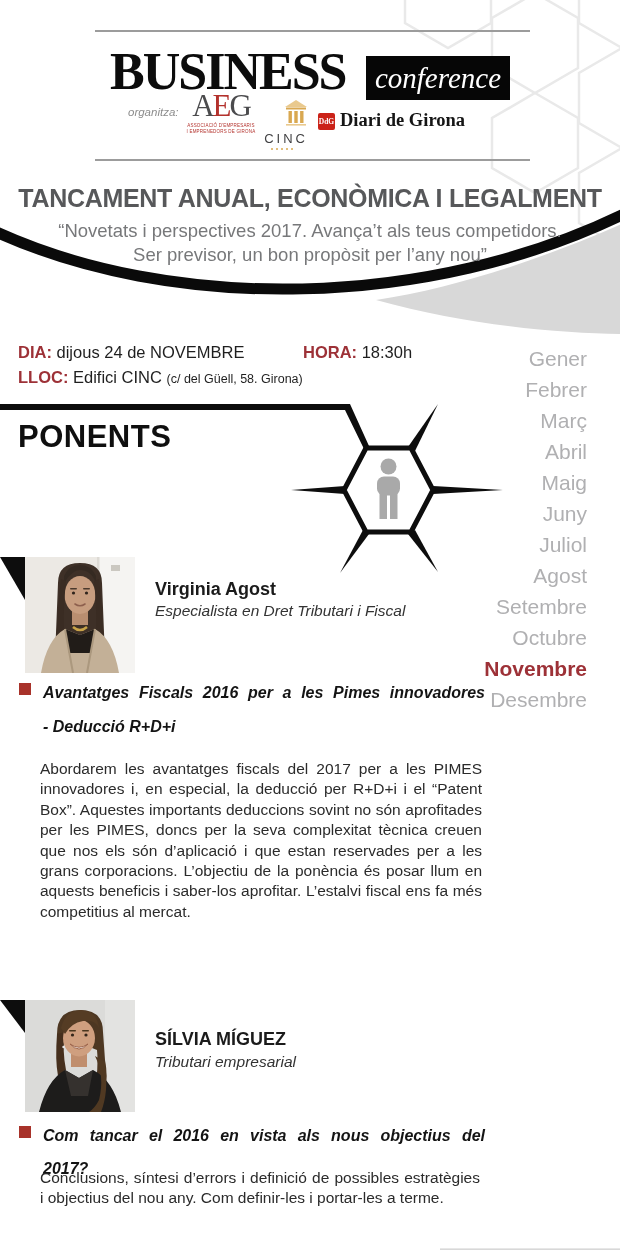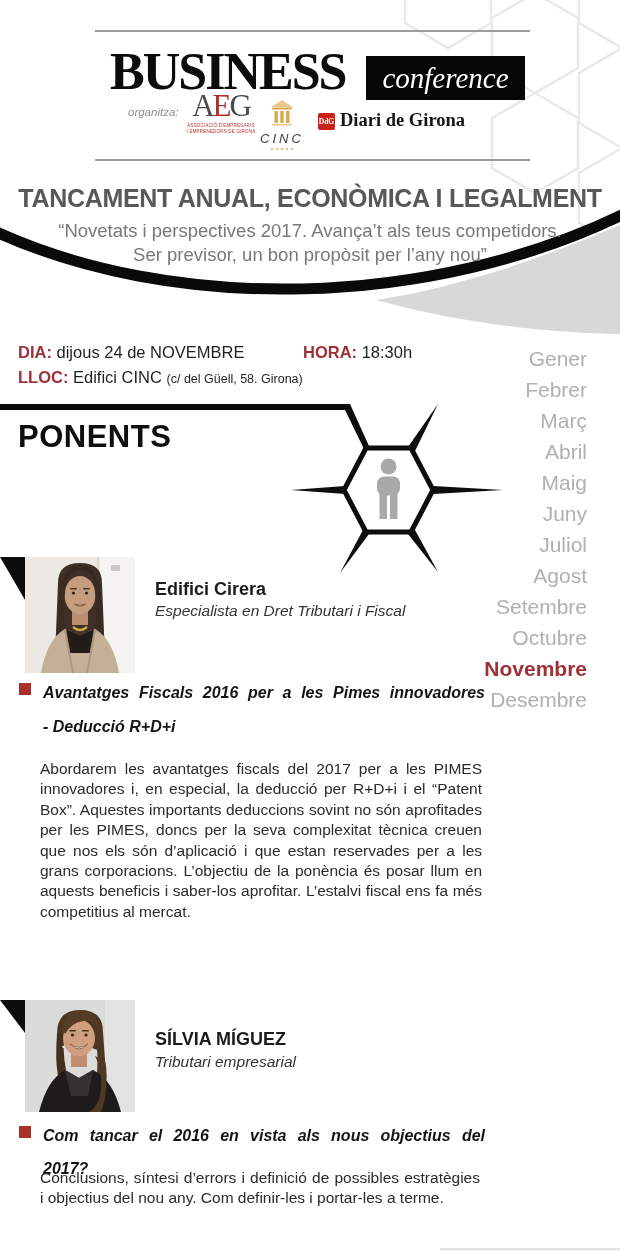--- a/index.html
+++ b/index.html
@@ -4,31 +4,31 @@
 <style>
   html,body{margin:0;padding:0;background:#ffffff;}
   #page{position:relative;width:620px;height:1252px;background:#ffffff;overflow:hidden;
         font-family:"Liberation Sans","DejaVu Sans",sans-serif;color:#222;}
   #bg-art{position:absolute;left:0;top:0;pointer-events:none;}
 
   
   .hr-line{position:absolute;left:95px;width:435px;height:2px;background:#9c9c9c;}
   .brand-title{position:absolute;left:110px;top:46px;font-family:"Liberation Serif","DejaVu Serif",serif;
                font-weight:bold;font-size:52px;line-height:1;letter-spacing:-2px;color:#0c0c0c;}
-  .conf-box{position:absolute;left:366px;top:56px;width:159px;height:44px;background:#060606;
+  .conf-box{position:absolute;left:366px;top:56px;width:144px;height:44px;background:#060606;
             display:flex;align-items:center;justify-content:center;}
   .conf-box span{font-family:"Liberation Serif","DejaVu Serif",serif;font-style:italic;
                  font-size:29px;color:#ffffff;}
   .organitza{position:absolute;left:128px;top:106px;font-size:11.5px;color:#8c8c8c;font-style:italic;}
   .aeg{position:absolute;left:186px;top:90px;width:70px;text-align:center;}
   .aeg-text{font-family:"Liberation Serif","DejaVu Serif",serif;font-size:31px;line-height:31px;
             letter-spacing:-2px;color:#4b4b4d;}
   .aeg-text .red{color:#b3312c;}
   .aeg-sub{margin-top:2px;font-size:4.5px;line-height:5.5px;color:#b3312c;letter-spacing:.2px;}
-  .cinc{position:absolute;left:256px;top:100px;width:52px;text-align:center;font-style:italic;}
+  .cinc{position:absolute;left:256px;top:100px;width:52px;text-align:right;}
   .cinc-name{font-size:13px;letter-spacing:3px;color:#414143;margin-top:1px;}
   .cinc-dots{margin-top:2px;display:flex;justify-content:center;gap:3px;}
   .cinc-dots i{width:2px;height:2px;background:#d9a851;border-radius:50%;}
   .ddg-box{position:absolute;left:318px;top:113px;width:17px;height:17px;background:#cb2218;border-radius:2px;
            display:flex;align-items:center;justify-content:center;
            font-family:"Liberation Serif","DejaVu Serif",serif;font-weight:bold;font-size:7.5px;color:#fff;}
   .ddg-name{position:absolute;left:340px;top:110px;font-family:"Liberation Serif","DejaVu Serif",serif;
             font-weight:bold;font-size:18.5px;color:#151515;}
 
   
@@ -192,21 +192,21 @@
     <rect x="58" y="31" width="7" height="1.6" rx="0.8" fill="#4a392c"></rect>
     <circle cx="48.5" cy="36" r="1.6" fill="#2f241c"></circle>
     <circle cx="61.5" cy="36" r="1.6" fill="#2f241c"></circle>
     <path d="M50,47 Q55,50.5 60,47" stroke="#8d5f4d" stroke-width="1.6" fill="none" stroke-linecap="round"></path>
     <path d="M16,116 Q22,82 40,72 L55,78 L70,72 Q88,82 94,116 Z" fill="#c3b097"></path>
     <path d="M40,72 L55,78 L70,72 L66,96 L44,96 Z" fill="#211c18"></path>
     <path d="M40,72 L48,116" stroke="#ab987e" stroke-width="2" fill="none"></path>
     <path d="M70,72 L62,116" stroke="#ab987e" stroke-width="2" fill="none"></path>
     <path d="M48,70 Q55,76 62,70" stroke="#caa449" stroke-width="2.5" fill="none"></path>
   </svg>
-  <div class="speaker-name" style="top:579px;">Edifici Cirera</div>
+  <div class="speaker-name" style="top:579px;">Virginia Agost</div>
   <div class="speaker-role" style="top:602px;">Especialista en Dret Tributari i Fiscal</div>
 
   <div class="bullet" style="top:683px;"></div>
   <div class="talk-title" style="top:676px;">
     <span class="stretch">Avantatges Fiscals 2016 per a les Pimes innovadores</span>
     <span>- Deducció R+D+i</span>
   </div>
   <div class="talk-desc" style="top:759px;">Abordarem les avantatges fiscals del 2017 per a les PIMES innovadores i, en especial, la deducció per R+D+i i el “Patent Box”. Aquestes importants deduccions sovint no són aprofitades per les PIMES, doncs per la seva complexitat tècnica creuen que nos els són d’aplicació i que estan reservades per a les grans corporacions. L’objectiu de la ponència és posar llum en aquests beneficis i saber-los aprofitar. L’estalvi fiscal ens fa més competitius al mercat.</div>
 
   <svg class="speaker-photo" style="top:1000px;" width="110" height="112" viewBox="0 0 110 112">

